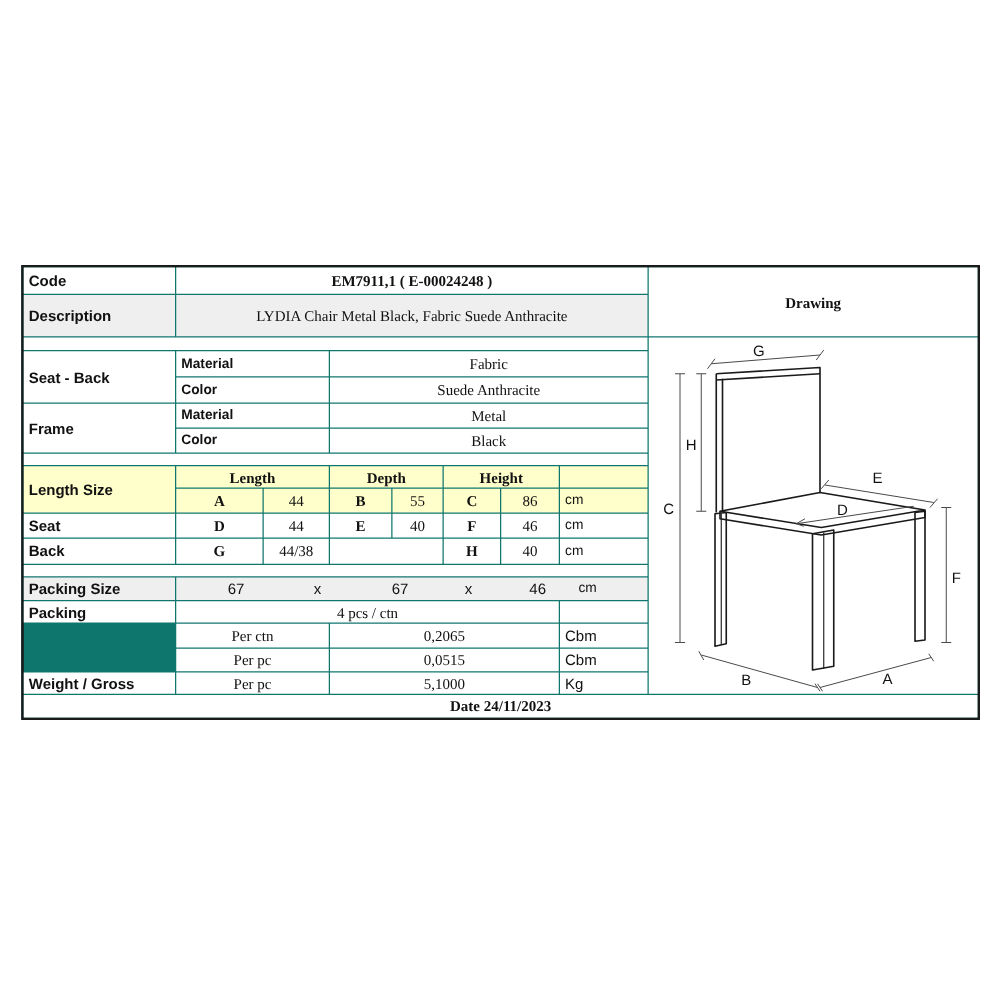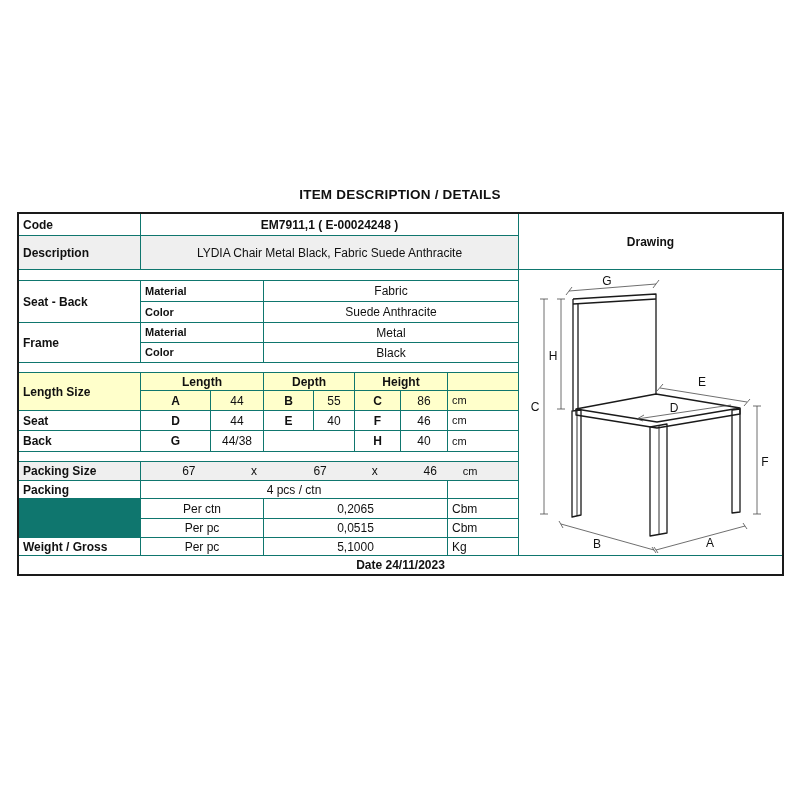--- a/index.html
+++ b/index.html
@@ -7,36 +7,35 @@
   .page{position:relative;width:800px;height:800px;}
   .title{position:absolute;left:0;top:187px;width:800px;text-align:center;
          font-size:13.5px;font-weight:bold;letter-spacing:.2px;}
   #sheet{position:absolute;left:17px;top:212px;
          display:grid;
          grid-template-columns:121px 69px 52px 49px 40px 45px 46px 70px 263px;
          grid-template-rows:21px 33px 10px 20px 20px 19px 19px 9px 17px 19px 19px 20px 9px 18px 17px 19px 18px 17px 18px;
          gap:1px;background:#0f766e;border:2px solid #1a1a1a;}
   .c{background:#fff;display:flex;align-items:center;font-size:12px;line-height:1;overflow:hidden;}
   .b{font-weight:bold;}
-  .ctr{justify-content:center;text-align:center;}
+  .ctr{justify-content:center;text-align:center;font-family:Liberation Serif, serif;}
   .lft{padding-left:4px;}
   .sm{font-size:11px;text-align:right;}
   .yel{background:var(--yel,#ffffcb);}
   .gry{background:var(--gry,#efefef);}
   .rel{position:relative;}
   .ps-item{position:absolute;top:50%;transform:translate(-50%,-50%);}
   .draw-body{display:block;padding:0;}
   svg text{font-family:"Liberation Sans","DejaVu Sans",sans-serif;font-size:12px;fill:#111;}
 </style>
 </head>
 <body>
 
 <div class="page">
 
-  <div class="title">ITEM DESCRIPTION / DETAILS</div>
 
   <div id="sheet">
 
     <div class="c b lft" style="grid-area:1/1/2/2">Code</div>
     <div class="c b ctr" style="grid-area:1/2/2/9">EM7911,1  ( E-00024248 )</div>
 
     <div class="c b lft gry" style="grid-area:2/1/3/2">Description</div>
     <div class="c ctr gry" style="grid-area:2/2/3/9">LYDIA Chair Metal Black, Fabric Suede Anthracite</div>
 
     <div class="c" style="grid-area:3/1/4/9"></div>

